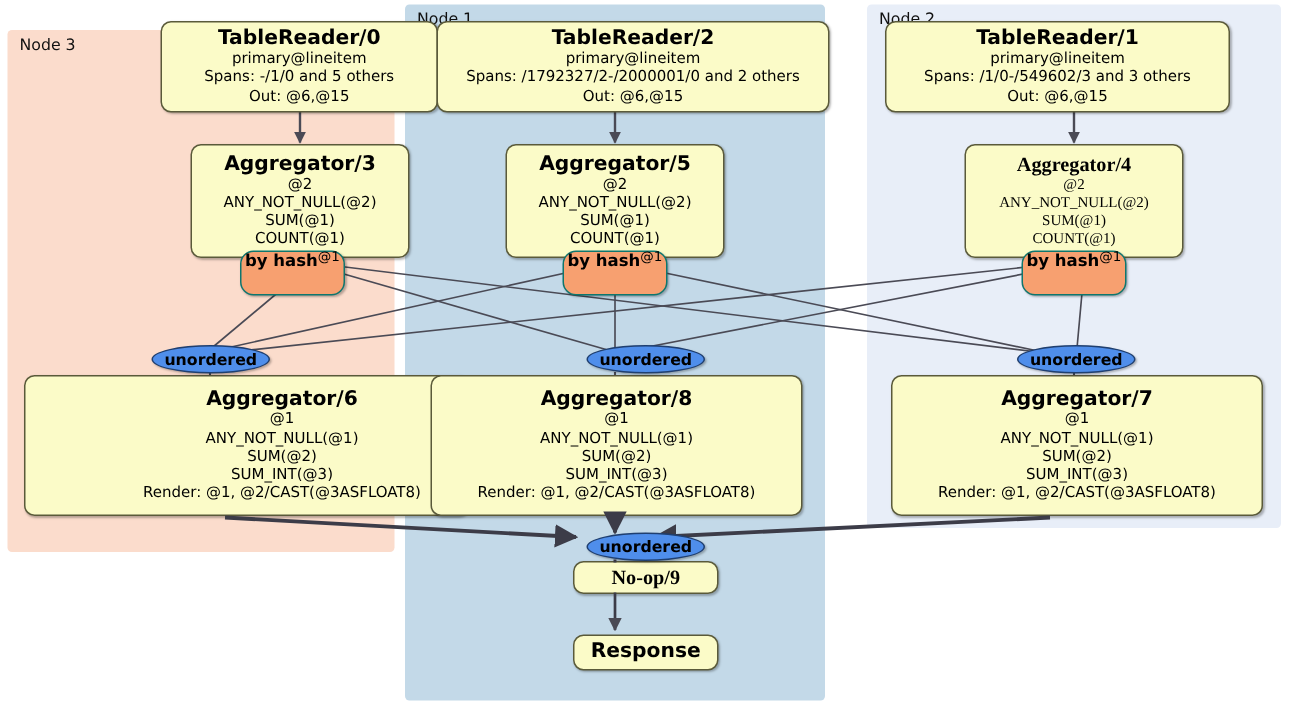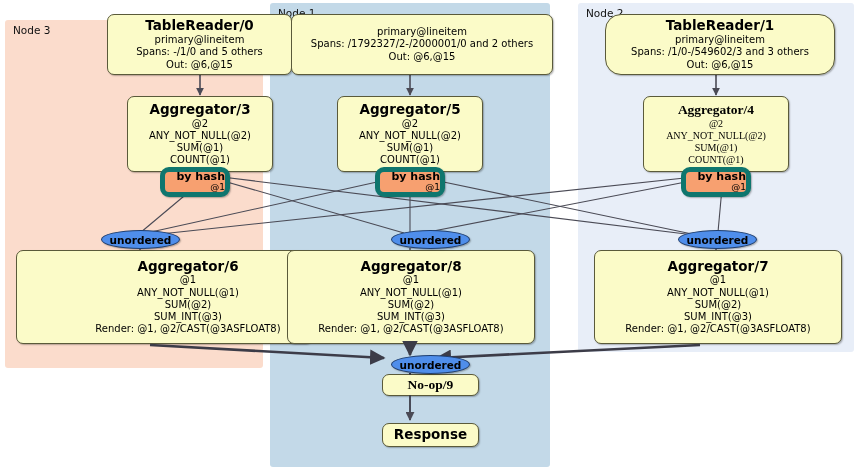--- a/index.html
+++ b/index.html
@@ -28,24 +28,24 @@
     border-radius:7px;
     box-shadow:1px 1px 1.5px rgba(0,0,0,0.28);
     z-index:5;
   }
   .node .title{font-weight:bold;font-size:13.5px;color:#000;line-height:1.18;}
   .node .line{font-size:10px;color:#000;line-height:1.22;white-space:nowrap;}
 
   .router{
     position:absolute;
     box-sizing:border-box;
-    display:flex;flex-direction:column;
-    align-items:flex-end;justify-content:center;
+    display:flex;
+    align-items:flex-start;justify-content:center;
     background:#f7a070;
-    border:5px solid #0f766e;
+    border:1px solid #0f766e;
     border-radius:9px;
     box-shadow:1px 1px 1.5px rgba(0,0,0,0.28);
     z-index:7;
   }
   .router .rtitle{font-weight:bold;font-size:11px;color:#000;line-height:1.1;}
   .router .rsub{font-size:9px;color:#000;line-height:1.1;}
 
   .collector{
     position:absolute;
     box-sizing:border-box;
@@ -149,20 +149,21 @@
   <div class="node" style="left:16px;top:250px;width:296px;height:94px;padding-left:48px;">
     <div class="title">Aggregator/6</div>
     <div class="line">@1</div>
     <div class="line">ANY_NOT_NULL(@1)</div>
     <div class="line">SUM(@2)</div>
     <div class="line">SUM_INT(@3)</div>
     <div class="line">Render: @1, @2/CAST(@3ASFLOAT8)</div>
   </div>
 
   <div class="node" style="left:291px;top:14px;width:262px;height:61px;">
+    <div class="title">TableReader/2</div>
     <div class="line">primary@lineitem</div>
     <div class="line">Spans: /1792327/2-/2000001/0 and 2 others</div>
     <div class="line">Out: @6,@15</div>
   </div>
 
   <div class="node" style="left:337px;top:96px;width:146px;height:76px;">
     <div class="title">Aggregator/5</div>
     <div class="line">@2</div>
     <div class="line">ANY_NOT_NULL(@2)</div>
     <div class="line">SUM(@1)</div>
@@ -192,21 +193,21 @@
   </div>
 
   <div class="node" style="left:382px;top:374px;width:97px;height:22px;font-family:Liberation Serif, serif;">
     <div class="title">No-op/9</div>
   </div>
 
   <div class="node" style="left:382px;top:423px;width:97px;height:24px;">
     <div class="title">Response</div>
   </div>
 
-  <div class="node" style="left:605px;top:14px;width:230px;height:61px;border-radius:16px;">
+  <div class="node" style="left:590px;top:14px;width:230px;height:61px;">
     <div class="title">TableReader/1</div>
     <div class="line">primary@lineitem</div>
     <div class="line">Spans: /1/0-/549602/3 and 3 others</div>
     <div class="line">Out: @6,@15</div>
   </div>
 
   <div class="node" style="left:643px;top:96px;width:146px;height:76px;font-family:Liberation Serif, serif;">
     <div class="title">Aggregator/4</div>
     <div class="line">@2</div>
     <div class="line">ANY_NOT_NULL(@2)</div>

